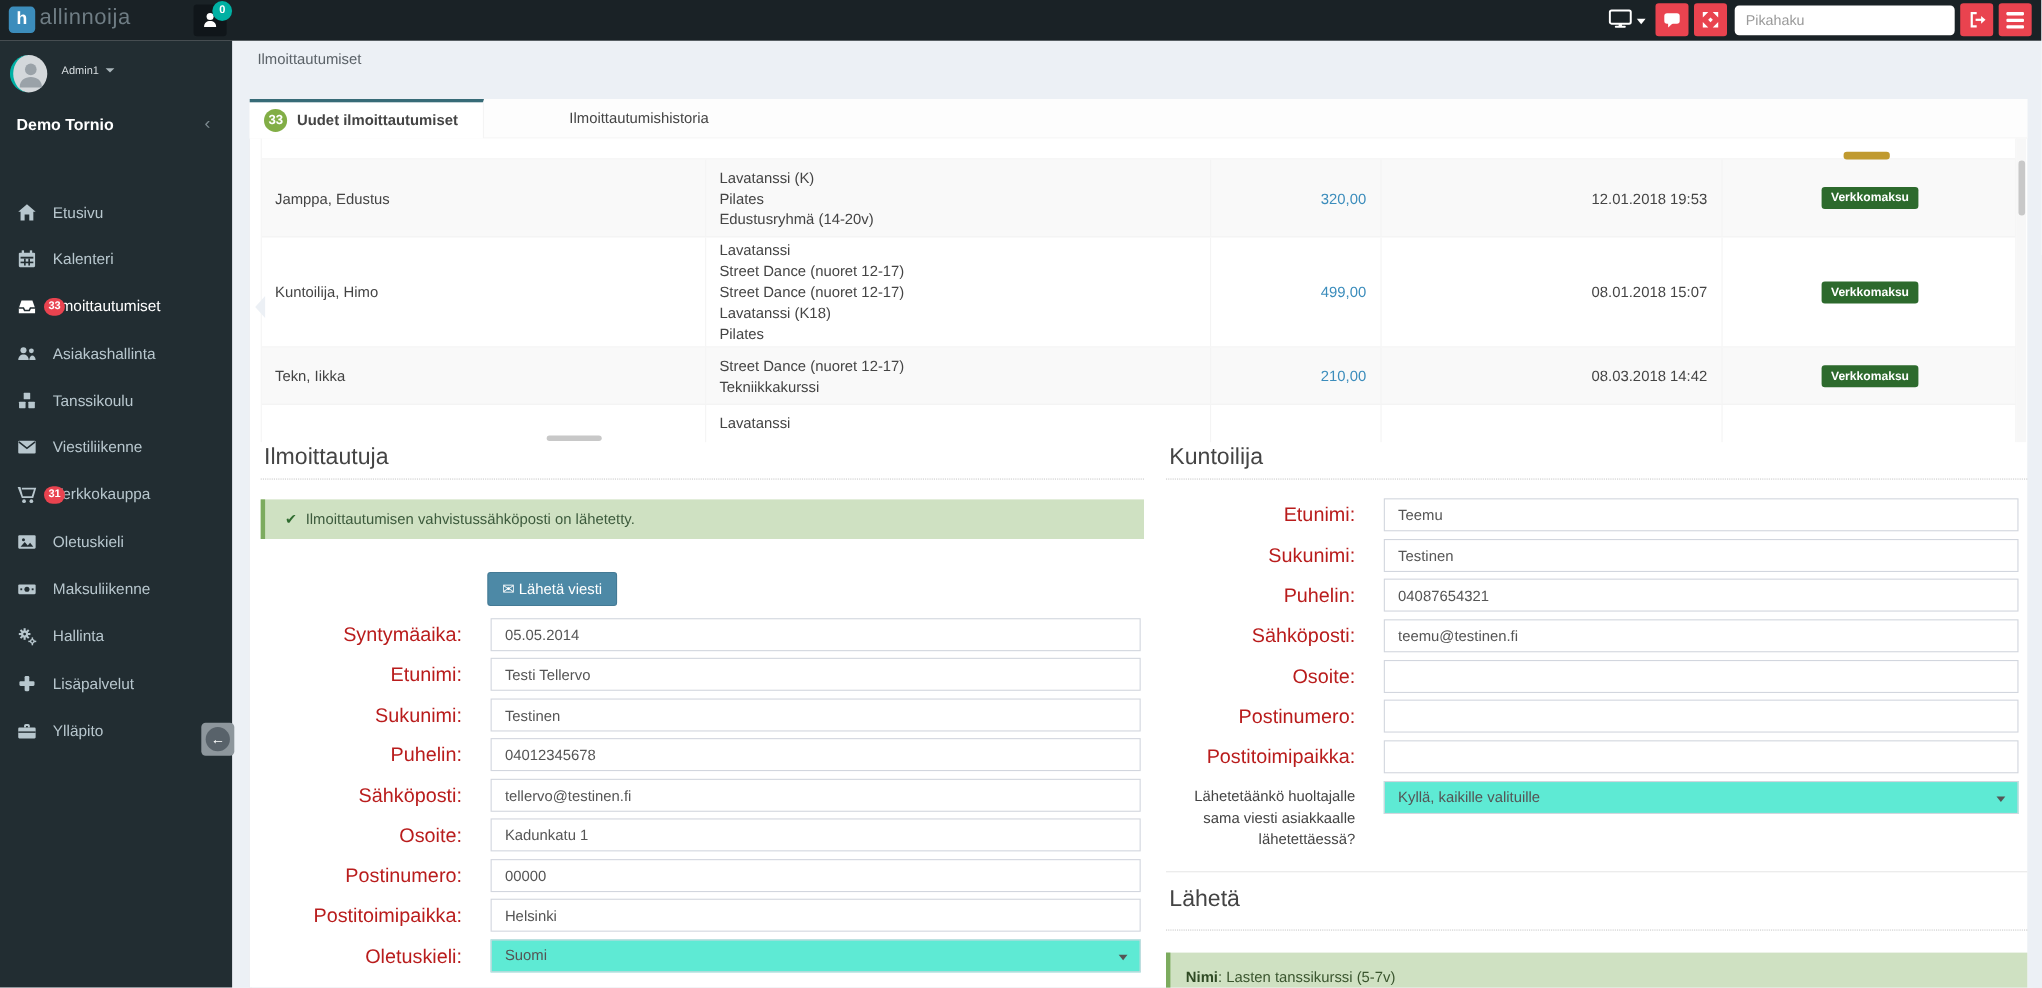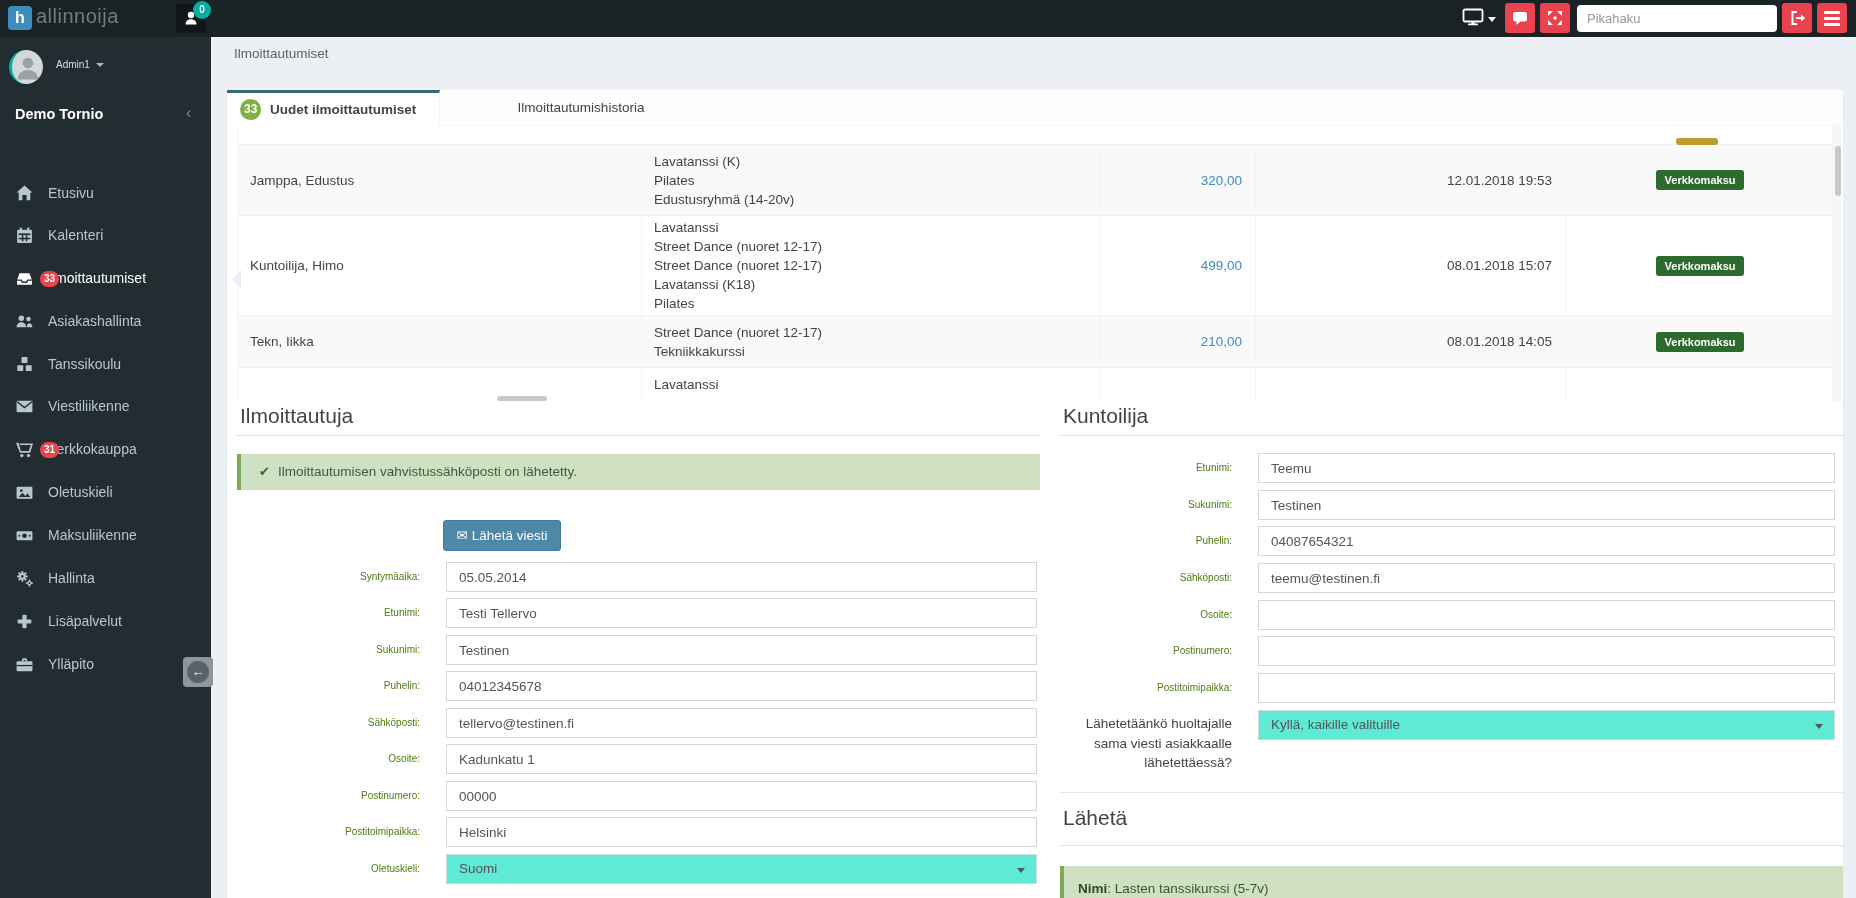--- a/index.html
+++ b/index.html
@@ -92,21 +92,21 @@
   .col-right { left:1060px; width:783px; }
   .sec-title { position:absolute; left:3px; font-size:21px; color:#444; font-weight:normal; }
   .dotted { position:absolute; left:0; width:100%; border-bottom:1px dotted #c9c9c9; }
   .green-alert { position:absolute; left:0; top:50px; width:100%; height:36px; background:#cfe1c2;
                  border-left:4px solid #7cab5e; color:#3c5a3c; font-size:13.5px; line-height:36px; padding-left:18px; }
   .check-icon { color:#2f6b2f; margin-right:8px; font-size:13px; }
   .send-btn { position:absolute; left:206px; top:116px; width:118px; height:31px; background:#4d89a6;
               border:1px solid #447a95; border-radius:3px; color:#fff; font-size:13.5px; text-align:center;
               line-height:29px; cursor:pointer; }
   .frow { position:absolute; left:0; width:100%; height:30px; }
-  .flabel { position:absolute; top:0; left:0; text-align:right; font-size:10px; color:#4d7c0f; line-height:30px; }
+  .flabel { position:absolute; top:0; left:0; text-align:right; font-size:18px; color:#b91c1c; line-height:30px; }
   .col-left .flabel { width:183px; }
   .col-right .flabel { width:172px; }
   .finput { position:absolute; top:0; height:30px; border:1px solid #d2d6de; background:#fff; font-size:13.5px;
             color:#555; padding:0 12px; font-family:"Liberation Sans",sans-serif; border-radius:0; }
   .col-left .finput { left:209px; width:591px; }
   .col-right .finput { left:198px; width:577px; }
   .fselect { position:absolute; top:0; height:30px; border:1px solid #d2d6de; background:#5eead4; font-size:13.5px;
              color:#555; line-height:28px; padding:0 12px; cursor:pointer; }
   .col-left .fselect { left:209px; width:591px; }
   .col-right .fselect { left:198px; width:577px; }
@@ -400,21 +400,21 @@
     <div class="trow striped" style="height:52px">
       <div class="tc c-name">Tekn, Iikka</div>
       <div class="tc c-courses">
         <div>Street Dance (nuoret 12-17)</div>
         <div>Tekniikkakurssi</div>
       </div>
       <div class="tc c-price">
           <a>210,00</a>
         </div>
       <div class="tc c-date">
-          <span>08.01.2018 14:05</span>
+          <span>08.03.2018 14:42</span>
         </div>
       <div class="tc c-status">
           <span class="vbadge">Verkkomaksu</span>
         </div>
     </div>
 
     <div class="trow" style="height:54px">
       <div class="tc c-name"></div>
       <div class="tc c-courses" style="justify-content:flex-start; padding-top:7px">
         <div>Lavatanssi</div>

